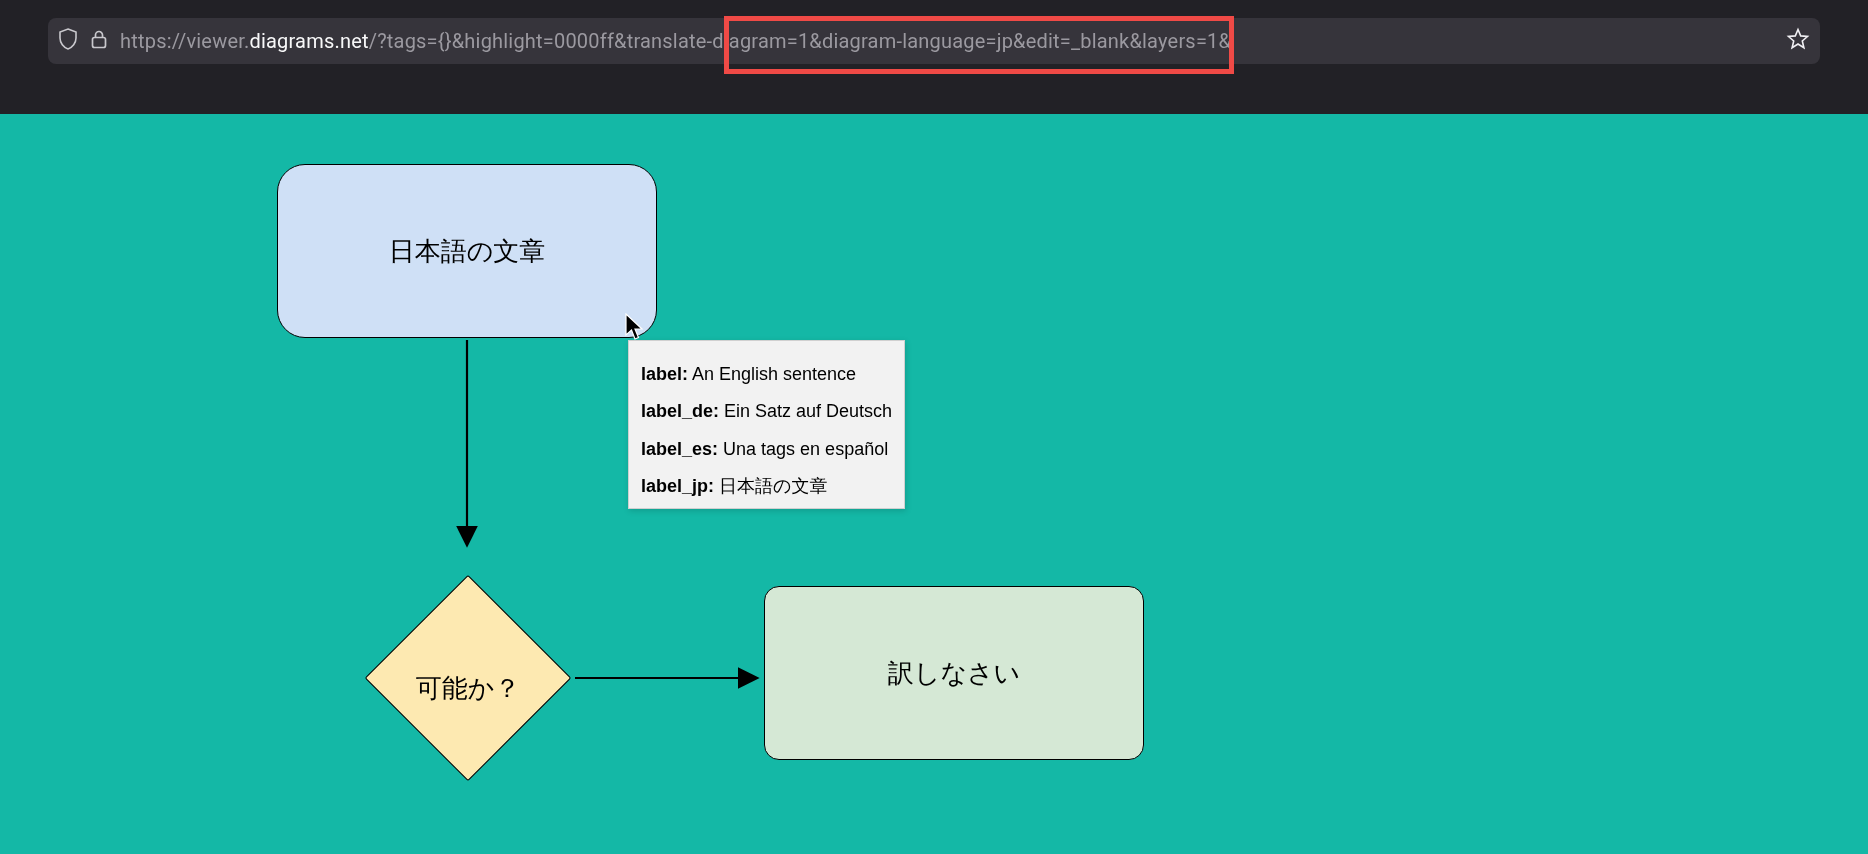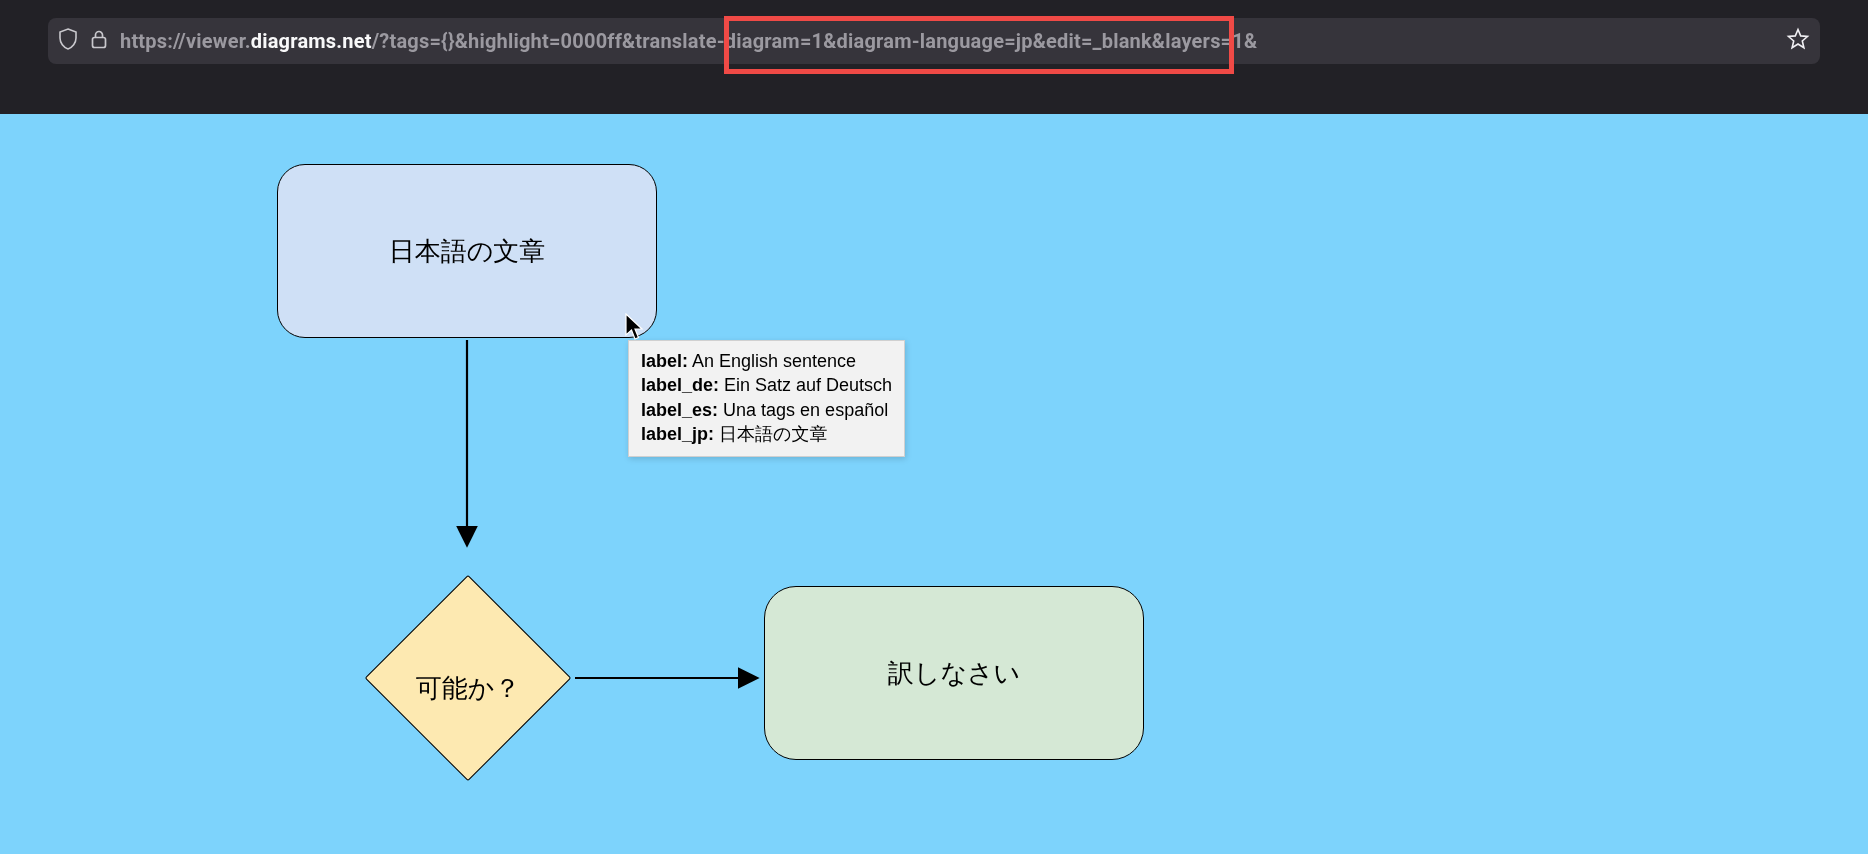--- a/index.html
+++ b/index.html
@@ -19,21 +19,20 @@
       background: #36343b;
       height: 46px;
       border-radius: 8px;
       display: flex;
       align-items: center;
       padding: 0 10px;
       color: #b9b8bd;
       font-size: 20px;
       gap: 12px;
       overflow: hidden;
-      font-weight: bold;
     }
     .url-bar .icon { flex-shrink: 0; }
     .url-text {
       white-space: nowrap;
       overflow: hidden;
       flex: 1;
       letter-spacing: 0.2px;
     }
     .url-text .faded { color: #9b99a0; }
     .url-text .domain { color: #f8f8f9; }
@@ -48,21 +47,21 @@
       pointer-events: none;
       z-index: 50;
     }
 
     .star-icon { flex-shrink: 0; margin-left: auto; }
 
     .canvas {
       position: relative;
       width: 100%;
       height: calc(100% - 114px);
-      background: #7dd3fc;
+      background: #14b8a6;
       overflow: hidden;
     }
 
     .node {
       position: absolute;
       display: flex;
       align-items: center;
       justify-content: center;
       font-size: 26px;
       color: #000;
@@ -99,21 +98,21 @@
       position: absolute;
       background: #f2f2f2;
       border: 1px solid #d0d0d0;
       box-shadow: 1px 2px 6px rgba(0,0,0,0.15);
       font-family: Helvetica, Arial, sans-serif;
       font-size: 18px;
       padding: 8px 12px 10px 12px;
       color: #000;
       line-height: 1.35;
     }
-    .tooltip div { white-space: nowrap; }
+    .tooltip div { white-space: nowrap; margin-top: 13px; }
     .tooltip b { font-weight: 700; }
 
     .cursor {
       position: absolute;
       z-index: 40;
     }
   </style>
 </head>
 <body>
 
@@ -148,21 +147,21 @@
 
   <div class="node node-rounded node-blue" style="left:277px; top:50px; width:380px; height:174px;">
     <span>日本語の文章</span>
   </div>
 
   <div class="node node-diamond" style="left:363px; top:459px; width:210px; height:210px;">
     <div class="diamond-shape" style="left:32px; top:32px; width:146px; height:146px;"></div>
     <span class="diamond-label">可能か？</span>
   </div>
 
-  <div class="node node-rounded node-green" style="left:764px; top:472px; width:380px; height:174px; border-radius:32px;">
+  <div class="node node-rounded node-green" style="left:764px; top:472px; width:380px; height:174px; border-radius:15px;">
     <span>訳しなさい</span>
   </div>
 
   <svg class="arrow-svg" style="left:0; top:0;" width="1200" height="740">
     <defs>
       <marker id="ah1" viewBox="0 0 12 12" refX="10" refY="6" markerWidth="10" markerHeight="10" orient="auto">
         <path d="M0 0 L12 6 L0 12 Z" fill="#000"></path>
       </marker>
     </defs>
     <line x1="467" y1="226" x2="467" y2="430" stroke="#000" stroke-width="2.2" marker-end="url(#ah1)"></line>

